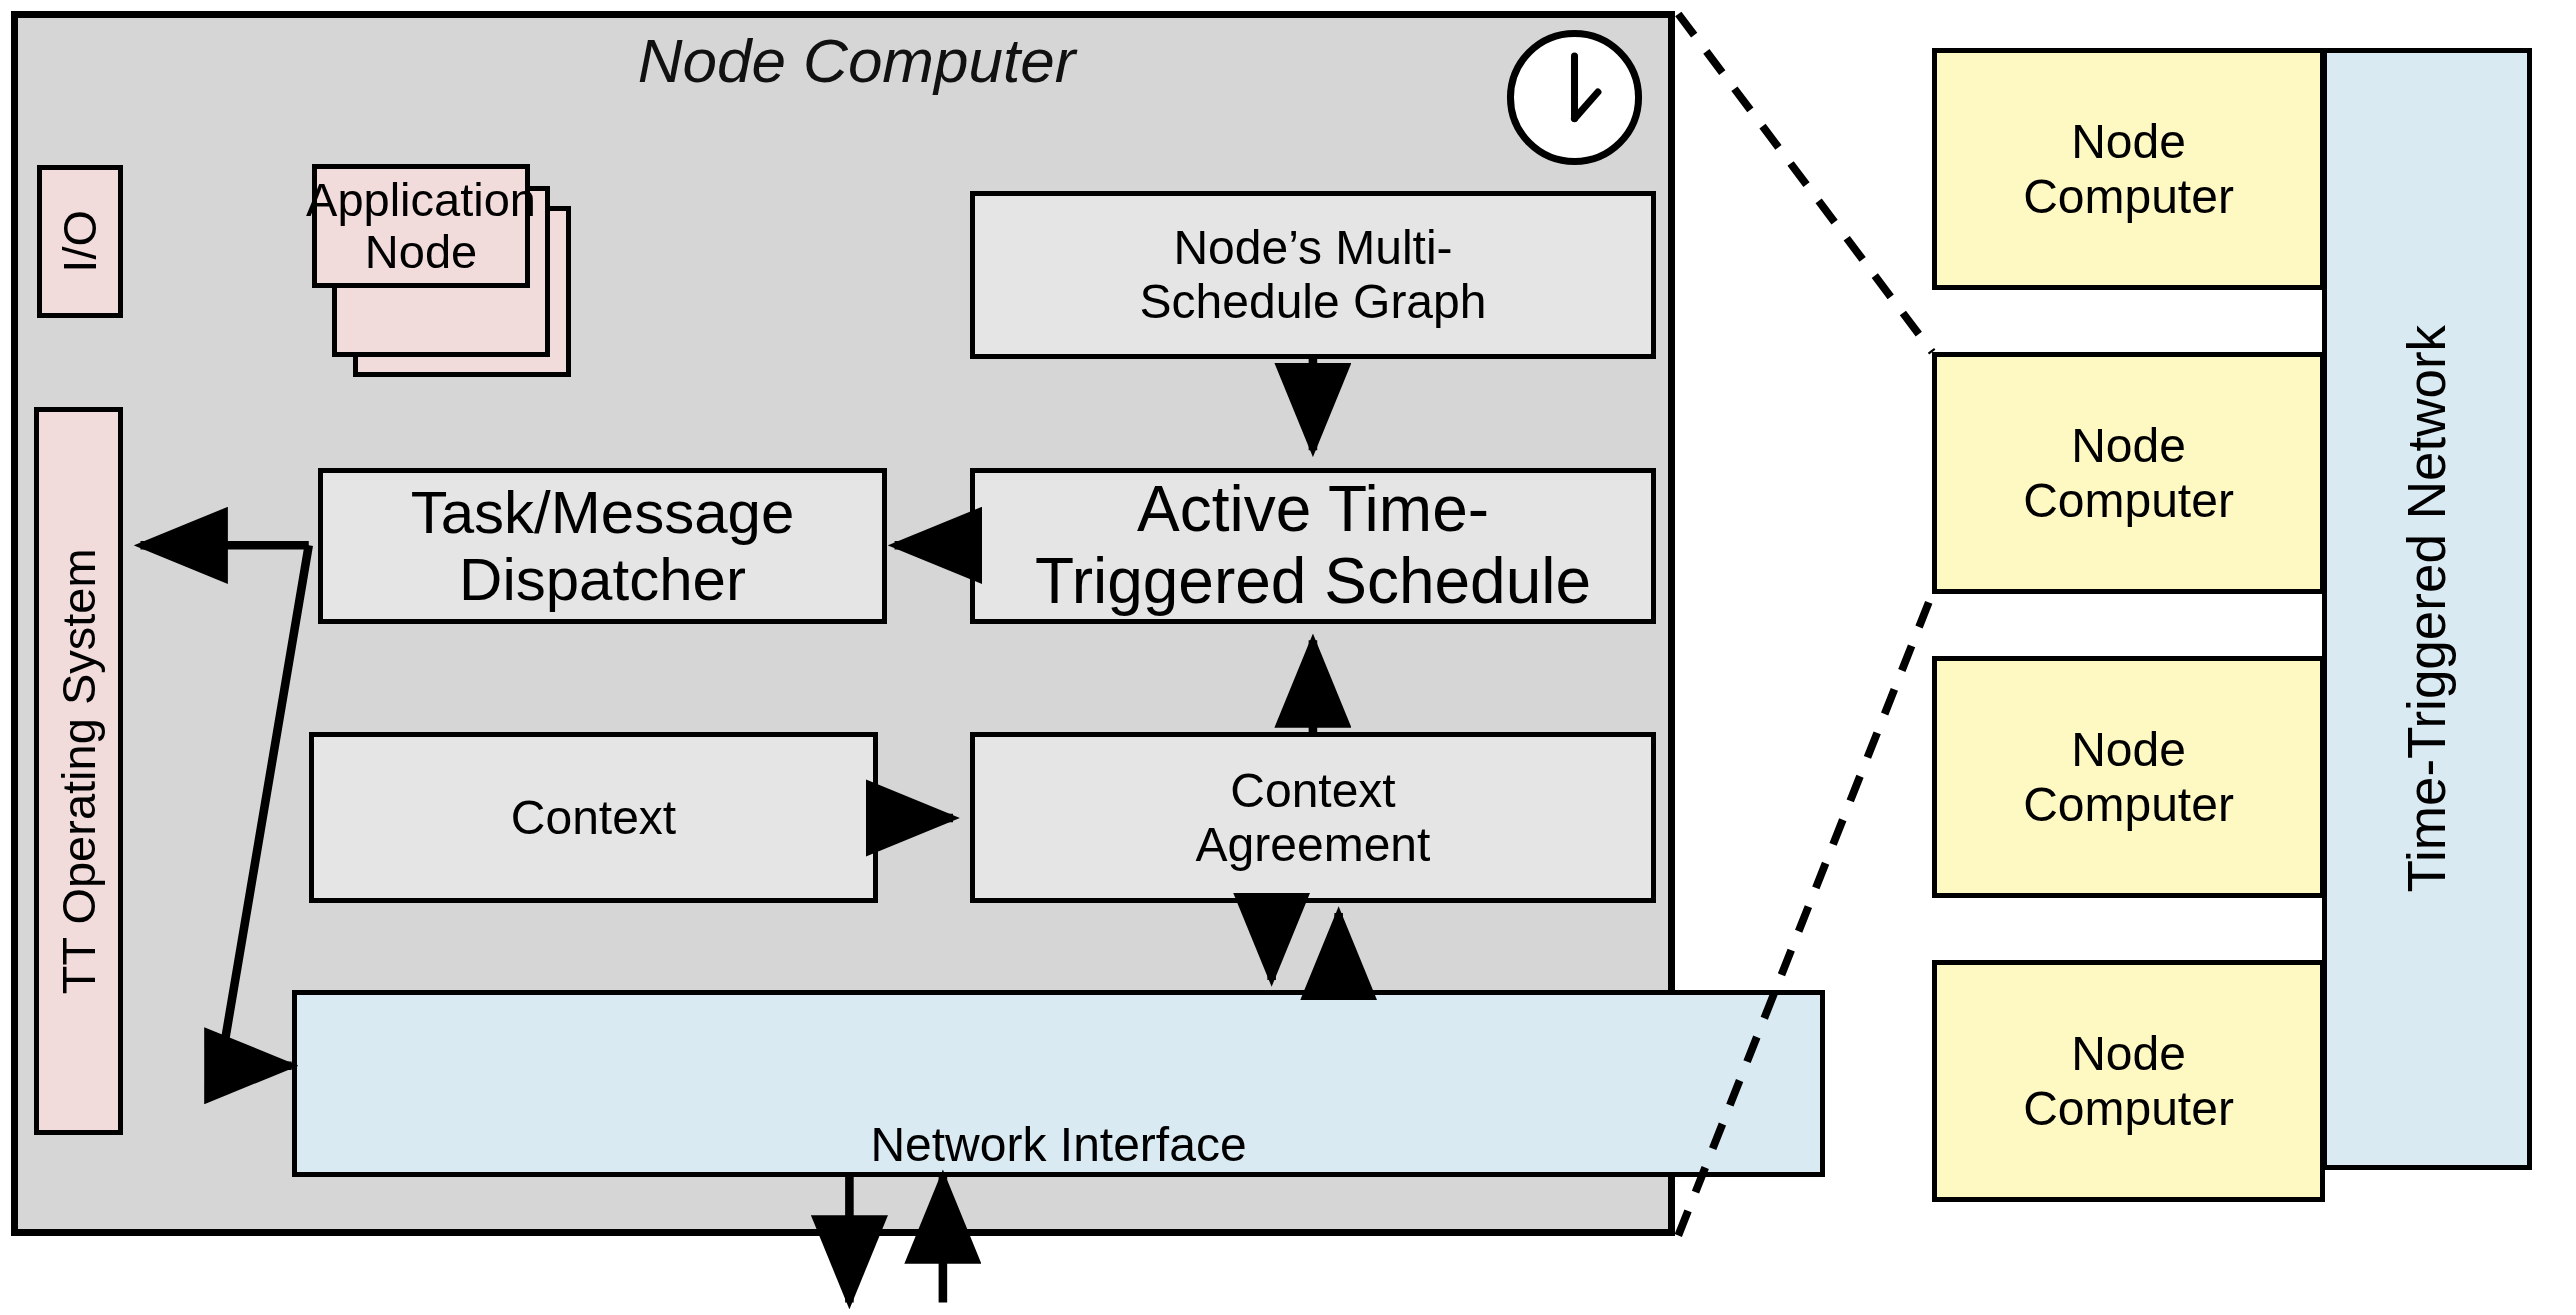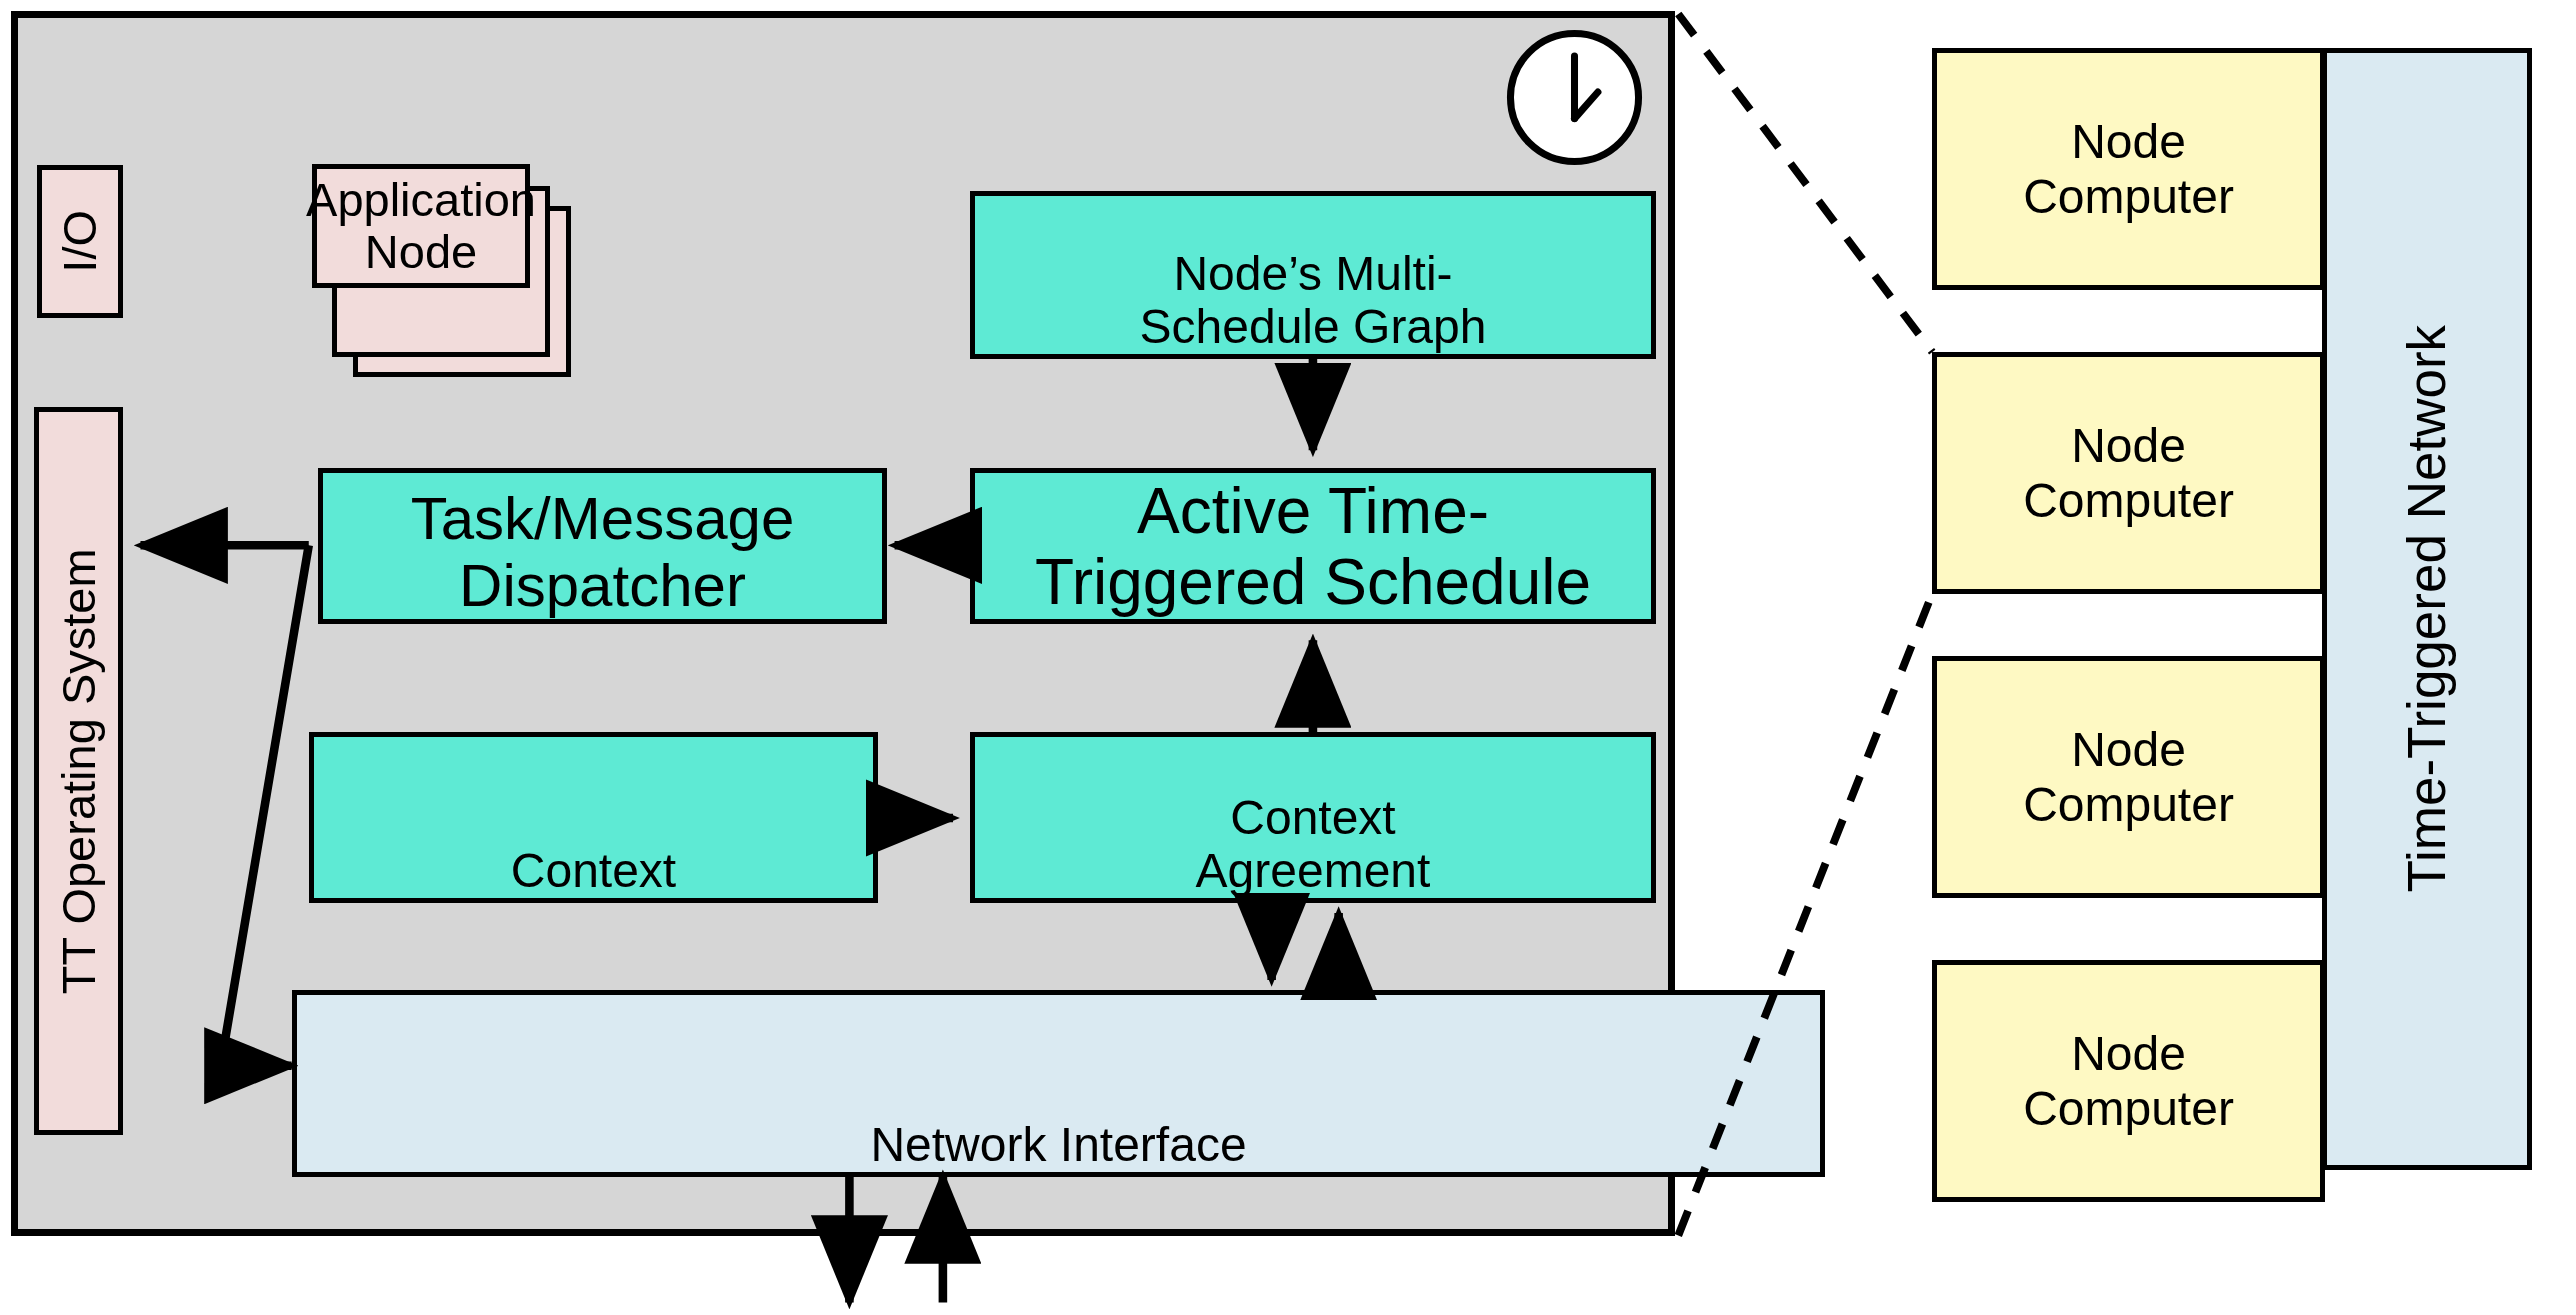--- a/index.html
+++ b/index.html
@@ -21,21 +21,21 @@
   #node-title{position:absolute;left:545px;top:23.4px;width:623px;height:75px;
               display:flex;align-items:center;justify-content:center;
               font-style:italic;font-size:62px;color:#111;}
 
   
   #clock{position:absolute;left:1505px;top:28px;width:139px;height:139px;}
   #clock svg{display:block;}
 
   
   .pink{background:#f2dcdb;}
-  .yellow{background:#5eead4;align-items:flex-end;}
+  .yellow{background:#e5e5e5;}
   .blue{background:#daeaf2;}
   .grey{background:#d6d6d6;}
 
   #io-box{left:37px;top:165px;width:86px;height:153px;}
   #io-label{transform:rotate(-90deg);white-space:nowrap;font-size:47px;}
 
   #ttos-box{left:34px;top:407px;width:89px;height:728px;}
   #ttos-label{transform:rotate(-90deg);white-space:nowrap;font-size:47px;}
 
   
@@ -71,20 +71,21 @@
   
   #wires{position:absolute;left:0;top:0;width:2576px;height:1315px;pointer-events:none;}
 </style>
 </head>
 <body>
 
 <div class="stage">
 
   <div class="box grey" id="node-frame"></div>
 
+  <div id="node-title">Node Computer</div>
 
   <div id="clock">
     <svg width="139" height="139" viewBox="0 0 178 178">
       <circle cx="89" cy="89" r="82" fill="#ffffff" stroke="#000" stroke-width="9"></circle>
       <line x1="89" y1="36" x2="89" y2="116" stroke="#000" stroke-width="9" stroke-linecap="round"></line>
       <line x1="89" y1="116" x2="119" y2="82" stroke="#000" stroke-width="9" stroke-linecap="round"></line>
     </svg>
   </div>
 
   <div class="box pink" id="io-box">

